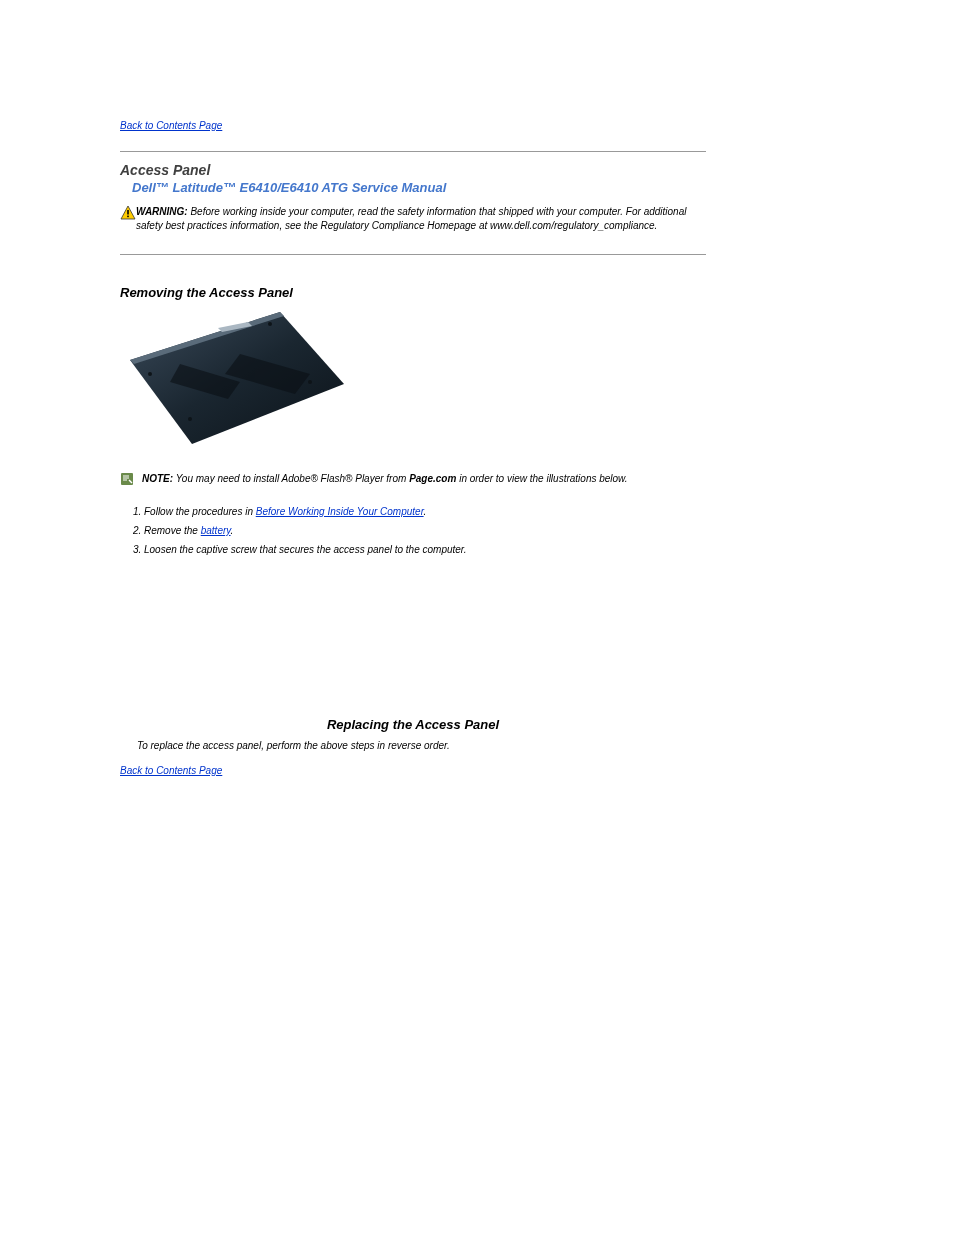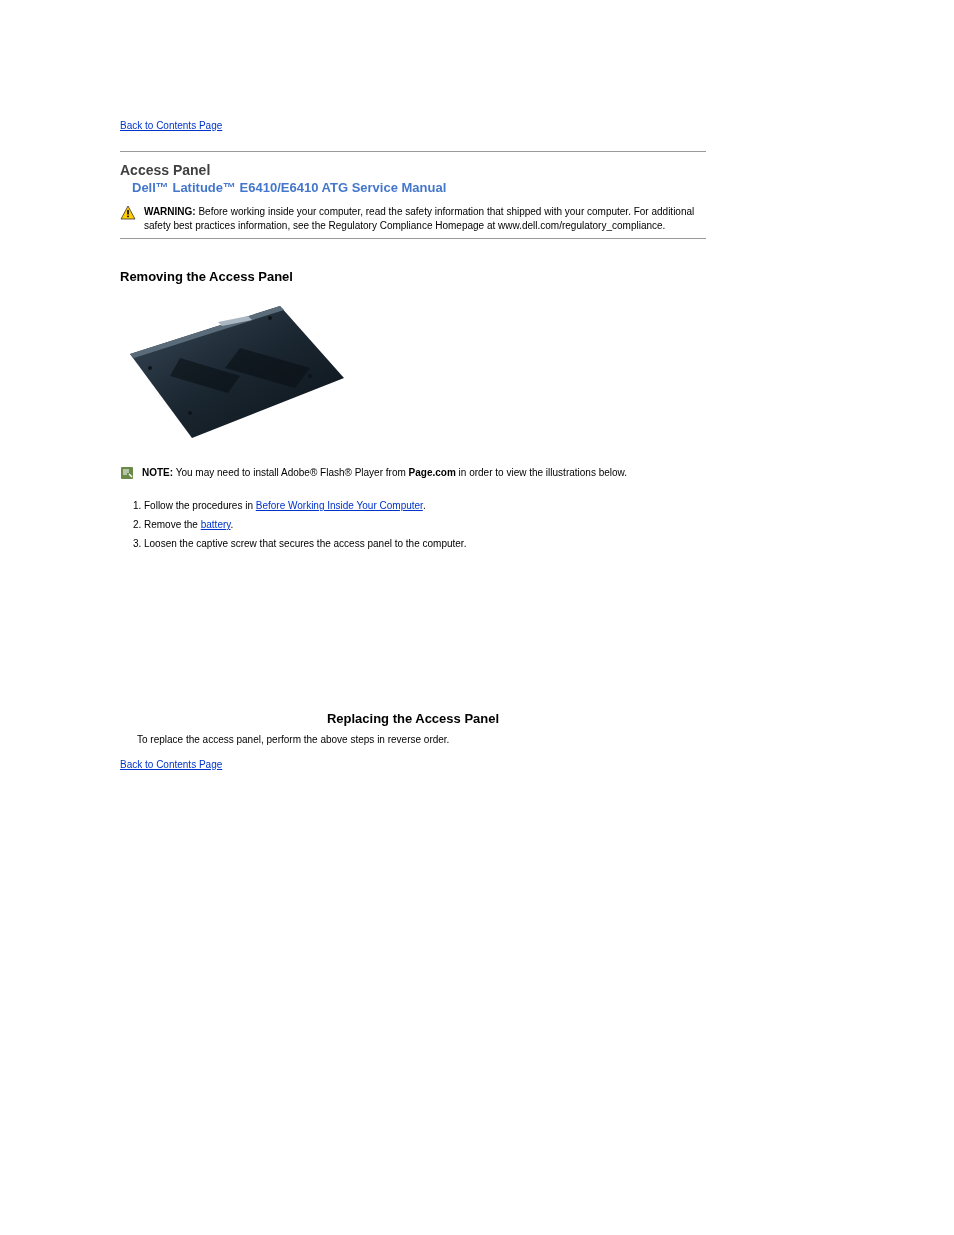--- a/index.html
+++ b/index.html
@@ -7,20 +7,21 @@
     padding: 0;
     background: #ffffff;
     font-family: Verdana, Arial, sans-serif;
     font-size: 10px;
     color: #000000;
   }
   .page {
     width: 826px;
     box-sizing: border-box;
     padding: 120px 120px 60px 120px;
+    font-style: italic;
   }
   a.link {
     color: #0033cc;
     text-decoration: underline;
     cursor: pointer;
   }
   .top-link {
     font-size: 10px;
     margin-bottom: 20px;
   }
@@ -37,35 +38,34 @@
   }
   .sub-title {
     font-size: 13px;
     font-weight: bold;
     color: #4477cc;
     margin: 0 0 10px 12px;
   }
   .warning-row {
     display: flex;
     align-items: flex-start;
-    gap: 8px;
-    padding-bottom: 6px;
+    padding-bottom: 22px;
     border-bottom: 1px solid #999999;
   }
   .warn-icon svg {
     display: block;
   }
   .warn-text {
     font-size: 10px;
     line-height: 1.35;
   }
   .h2 {
     font-size: 13px;
     font-weight: bold;
-    margin: 30px 0 14px 0;
+    margin: 30px 0 4px 0;
   }
   .product-image {
     width: 226px;
     height: 150px;
     margin-left: 0;
     display: block;
   }
   .note-row {
     display: flex;
     align-items: flex-start;

